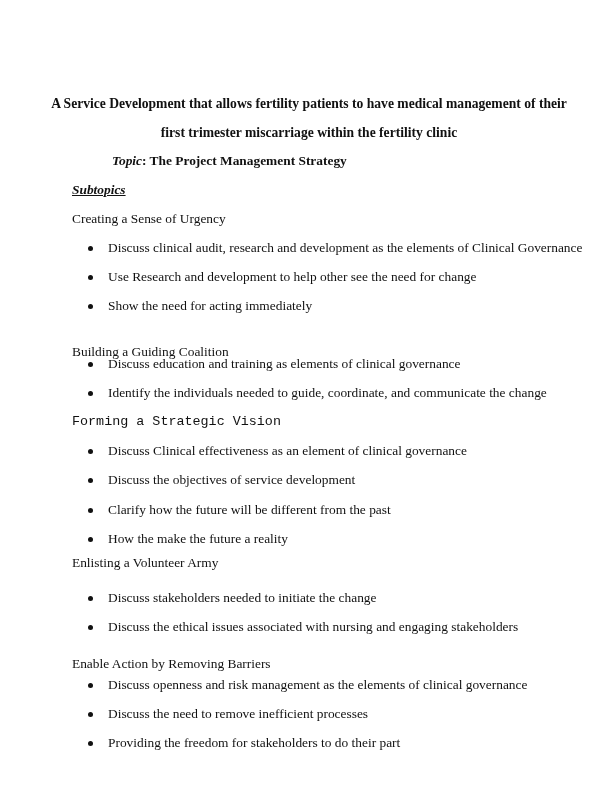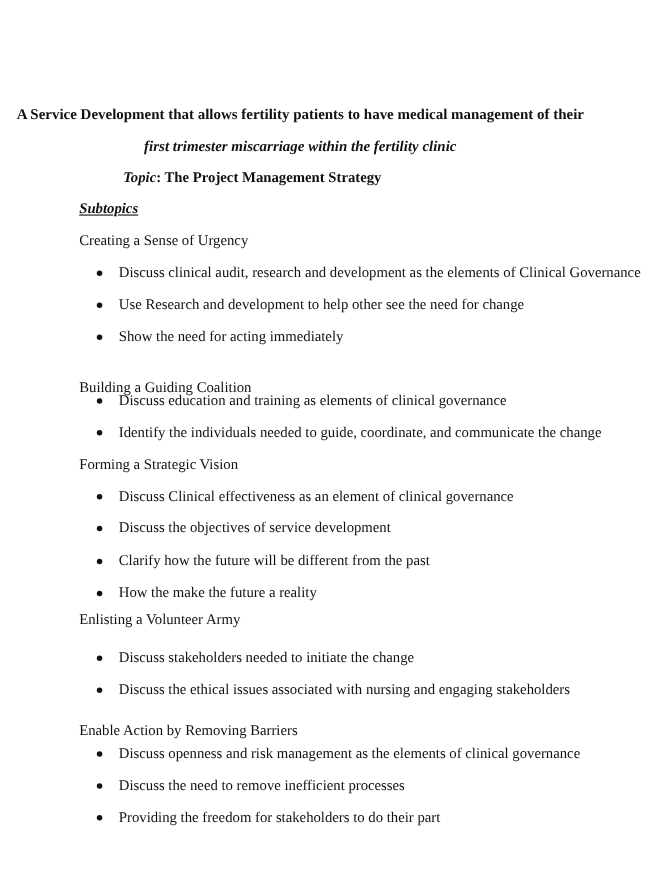--- a/index.html
+++ b/index.html
@@ -5,38 +5,38 @@
     html, body { margin: 0; padding: 0; background: #ffffff; }
     body {
       width: 606px; height: 800px; position: relative; overflow: hidden;
       font-family: "Liberation Serif", "DejaVu Serif", serif;
       color: #111111;
       font-size: 13.4px;
     }
     .page { position: absolute; left: 0; top: 0; width: 606px; height: 800px; }
     .title-line {
       position: absolute; left: 0; width: 546px; text-align: center;
-      font-weight: bold; font-size: 13.6px; white-space: nowrap;
+      font-weight: bold; font-size: 13.6px; white-space: nowrap; padding-left: 36px;
     }
     .line { position: absolute; left: 72px; white-space: nowrap; }
     .bold { font-weight: bold; }
     .ital { font-style: italic; }
     .bullet-row { position: absolute; left: 72px; white-space: nowrap; height: 18px; }
     .bullet-dot {
       position: absolute; left: 16px; top: 6px; width: 5px; height: 5px;
       border-radius: 50%; background: #111111;
     }
     .bullet-text { position: absolute; left: 36px; top: 0; }
   </style>
 </head>
 <body>
 
 <div class="page">
   <div class="title-line" style="top:96px;">A Service Development that allows fertility patients to have medical management of their</div>
-  <div class="title-line" style="top:125px;font-style:italic;">first trimester miscarriage within the fertility clinic</div>
+  <div class="title-line" style="top:125px;">first trimester miscarriage within the fertility clinic</div>
 
   <div class="line bold" style="top:153px;margin-left:40px;">
     <span class="ital">Topic</span><span>:</span><span> The Project Management Strategy</span>
   </div>
 
   <div class="line bold ital" style="top:182px;text-decoration:underline;">Subtopics</div>
 
   <div id="sections">
       <div class="line" style="top: 211px;">Creating a Sense of Urgency</div>
       <div class="bullet-row" style="top: 240px;">
@@ -53,21 +53,21 @@
       </div>
       <div class="line" style="top: 344px;">Building a Guiding Coalition</div>
       <div class="bullet-row" style="top: 356px;">
         <span class="bullet-dot"></span>
         <span class="bullet-text">Discuss education and training as elements of clinical governance</span>
       </div>
       <div class="bullet-row" style="top: 385px;">
         <span class="bullet-dot"></span>
         <span class="bullet-text">Identify the individuals needed to guide, coordinate, and communicate the change</span>
       </div>
-      <div class="line" style="top: 414px;">Forming a Strategic Vision</div>
+      <div class="line" style="top: 414px; font-family: Liberation Mono, monospace;">Forming a Strategic Vision</div>
       <div class="bullet-row" style="top: 443px;">
         <span class="bullet-dot"></span>
         <span class="bullet-text">Discuss Clinical effectiveness as an element of clinical governance</span>
       </div>
       <div class="bullet-row" style="top: 472px;">
         <span class="bullet-dot"></span>
         <span class="bullet-text">Discuss the objectives of service development</span>
       </div>
       <div class="bullet-row" style="top: 502px;">
         <span class="bullet-dot"></span>

